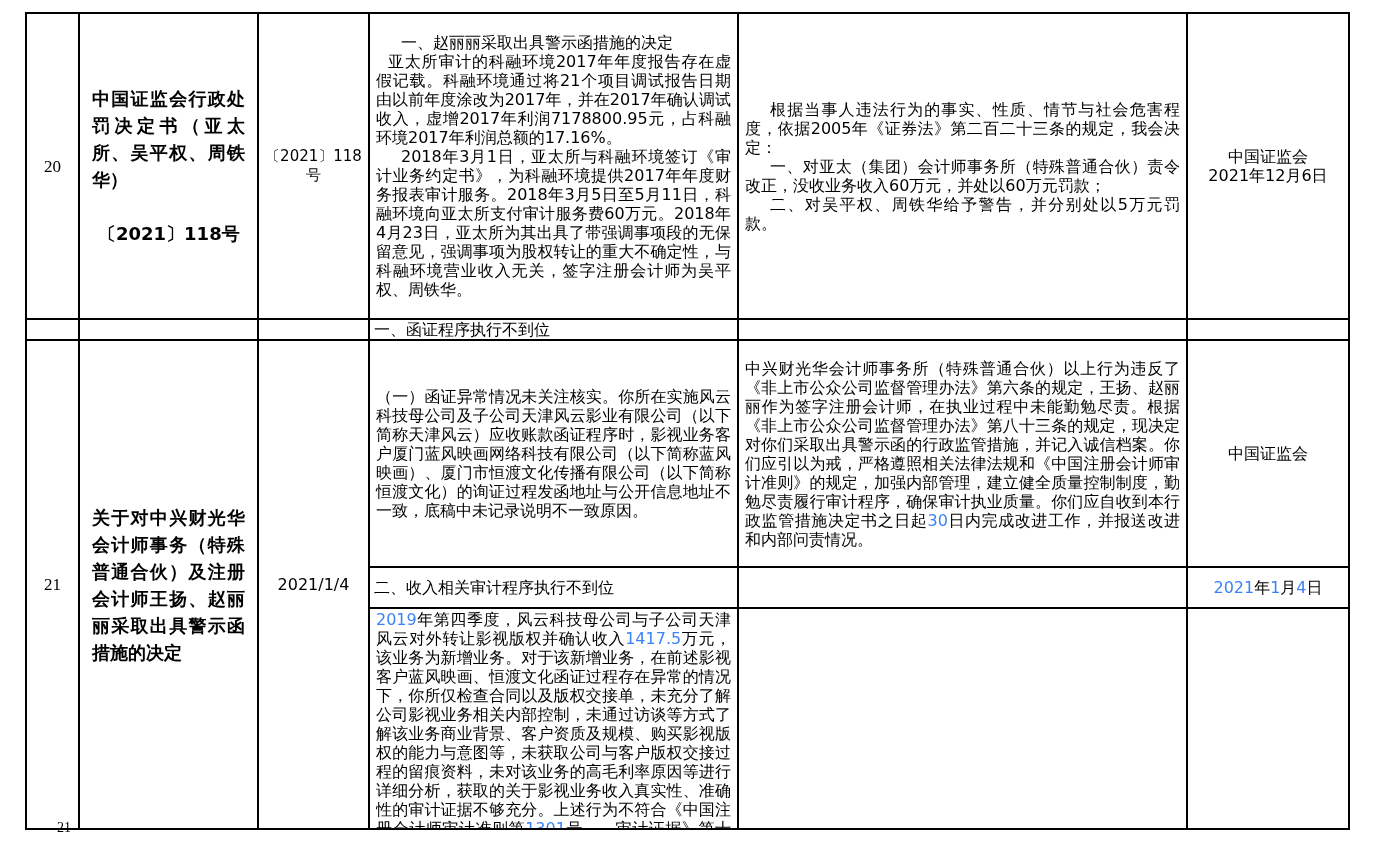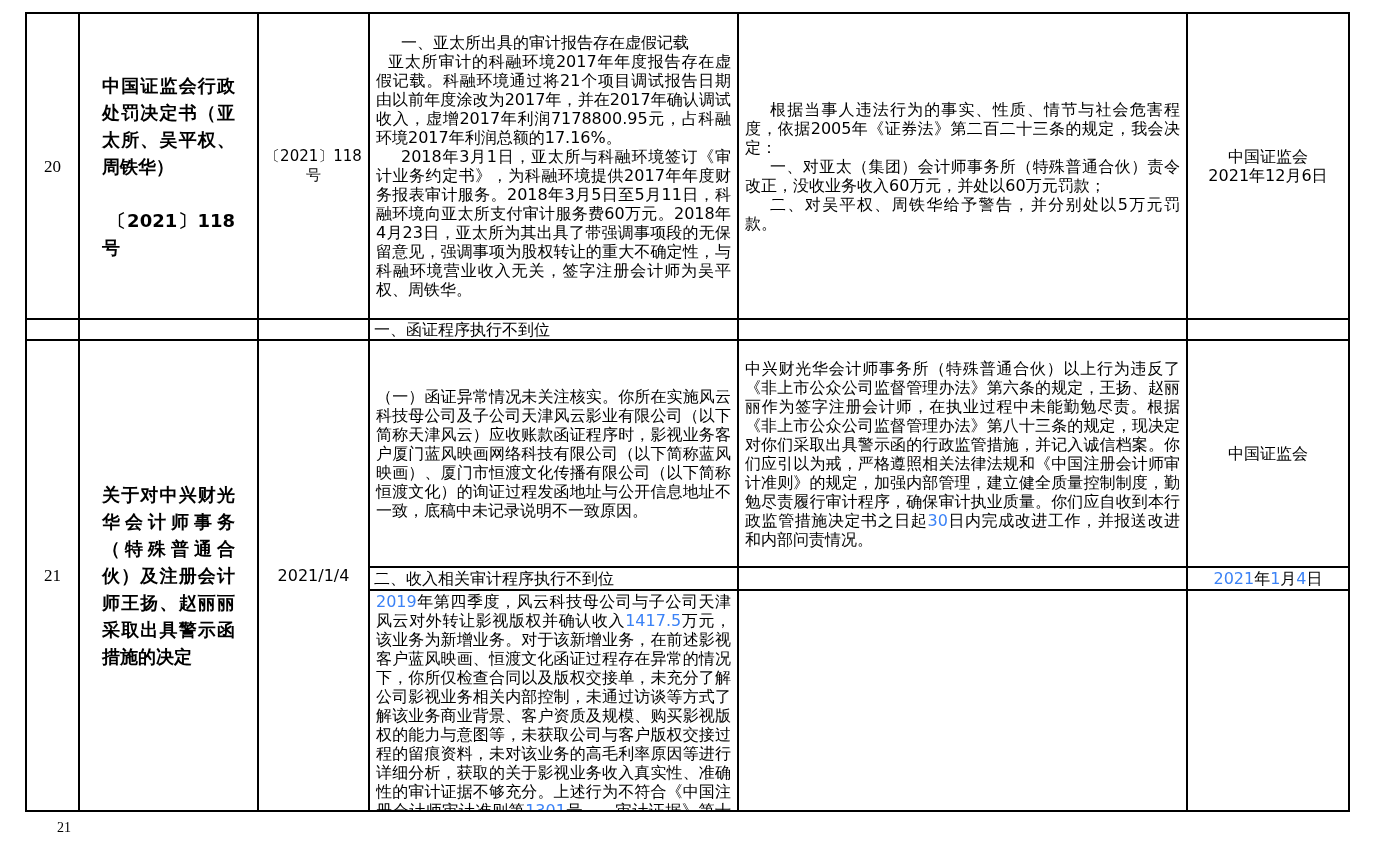--- a/index.html
+++ b/index.html
@@ -16,21 +16,21 @@
   }
   td {
     border:2px solid #000;
     padding:0 6px;
     font-size:16px; line-height:19px;
     vertical-align:middle;
     overflow:hidden;
     word-break:break-all;
   }
   .idx      { text-align:center; font-family:"Liberation Serif", serif; font-size:17px; }
-  .title-cell { font-weight:bold; font-size:18px; line-height:27px; padding:0 22px; text-align:justify; }
+  .title-cell { font-weight:bold; font-size:18px; line-height:27px; padding:0 12px; text-align:justify; }
   .docno-cell { text-align:center; font-size:15px; }
   .date-cell  { text-align:center; font-size:16px;border-radius:15px; }
   .auth-cell  { text-align:center; }
   .j        { text-align:justify; }
   .p        { margin:0; }
   .p-gap    { }
   .t-gap    { margin-top:27px; text-indent:6px; }
   .ind25    { text-indent:25px; }
   .ind12    { text-indent:12px; }
   .label-cell { padding:0 4px; }
@@ -57,21 +57,21 @@
 
   <tbody>
       <tr style="height:306px;">
     <td class="idx">20</td>
     <td class="title-cell">
       <div class="p">中国证监会行政处罚决定书（亚太所、吴平权、周铁华）</div>
       <div class="p t-gap">〔2021〕118号</div>
     </td>
     <td class="docno-cell">〔2021〕118号</td>
     <td class="j">
-      <div class="p ind25">一、亚太所出具的审计报告存在虚假记载</div>
+      <div class="p ind25">一、赵丽丽采取出具警示函措施的决定</div>
       <div class="p p-gap ind12">亚太所审计的科融环境2017年年度报告存在虚假记载。科融环境通过将21个项目调试报告日期由以前年度涂改为2017年，并在2017年确认调试收入，虚增2017年利润7178800.95元，占科融环境2017年利润总额的17.16%。</div>
       <div class="p p-gap ind25">2018年3月1日，亚太所与科融环境签订《审计业务约定书》，为科融环境提供2017年年度财务报表审计服务。2018年3月5日至5月11日，科融环境向亚太所支付审计服务费60万元。2018年4月23日，亚太所为其出具了带强调事项段的无保留意见，强调事项为股权转让的重大不确定性，与科融环境营业收入无关，签字注册会计师为吴平权、周铁华。</div>
     </td>
     <td class="j">
       <div class="p ind25">根据当事人违法行为的事实、性质、情节与社会危害程度，依据2005年《证券法》第二百二十三条的规定，我会决定：</div>
       <div class="p p-gap ind25">一、对亚太（集团）会计师事务所（特殊普通合伙）责令改正，没收业务收入60万元，并处以60万元罚款；</div>
       <div class="p p-gap ind25">二、对吴平权、周铁华给予警告，并分别处以5万元罚款。</div>
     </td>
     <td class="auth-cell">
       <div class="p">中国证监会</div>
@@ -96,21 +96,21 @@
     <td class="date-cell" rowspan="3">2021/1/4</td>
     <td class="j">
       <div class="p">（一）函证异常情况未关注核实。你所在实施风云科技母公司及子公司天津风云影业有限公司（以下简称天津风云）应收账款函证程序时，影视业务客户厦门蓝风映画网络科技有限公司（以下简称蓝风映画）、厦门市恒渡文化传播有限公司（以下简称恒渡文化）的询证过程发函地址与公开信息地址不一致，底稿中未记录说明不一致原因。</div>
     </td>
     <td class="j">
       <div class="p">中兴财光华会计师事务所（特殊普通合伙）以上行为违反了《非上市公众公司监督管理办法》第六条的规定，王扬、赵丽丽作为签字注册会计师，在执业过程中未能勤勉尽责。根据《非上市公众公司监督管理办法》第八十三条的规定，现决定对你们采取出具警示函的行政监管措施，并记入诚信档案。你们应引以为戒，严格遵照相关法律法规和《中国注册会计师审计准则》的规定，加强内部管理，建立健全质量控制制度，勤勉尽责履行审计程序，确保审计执业质量。你们应自收到本行政监管措施决定书之日起<span class="num">30</span>日内完成改进工作，并报送改进和内部问责情况。</div>
     </td>
     <td class="auth-cell">中国证监会</td>
   </tr>
 
-  <tr style="height:23px;padding-left:28px;">
+  <tr style="height:41px;padding-left:28px;">
     <td class="label-cell">二、收入相关审计程序执行不到位</td>
     <td></td>
     <td class="auth-cell"><span class="num">2021</span>年<span class="num">1</span>月<span class="num">4</span>日</td>
   </tr>
 
   <tr style="height:220px;">
     <td class="j facts-e">
       <div class="clip">
         <div class="p"><span class="num">2019</span>年第四季度，风云科技母公司与子公司天津风云对外转让影视版权并确认收入<span class="num">1417.5</span>万元，该业务为新增业务。对于该新增业务，在前述影视客户蓝风映画、恒渡文化函证过程存在异常的情况下，你所仅检查合同以及版权交接单，未充分了解公司影视业务相关内部控制，未通过访谈等方式了解该业务商业背景、客户资质及规模、购买影视版权的能力与意图等，未获取公司与客户版权交接过程的留痕资料，未对该业务的高毛利率原因等进行详细分析，获取的关于影视业务收入真实性、准确性的审计证据不够充分。上述行为不符合《中国注册会计师审计准则第<span class="num">1301</span>号——审计证据》第十条的相关规定</div>
       </div>

